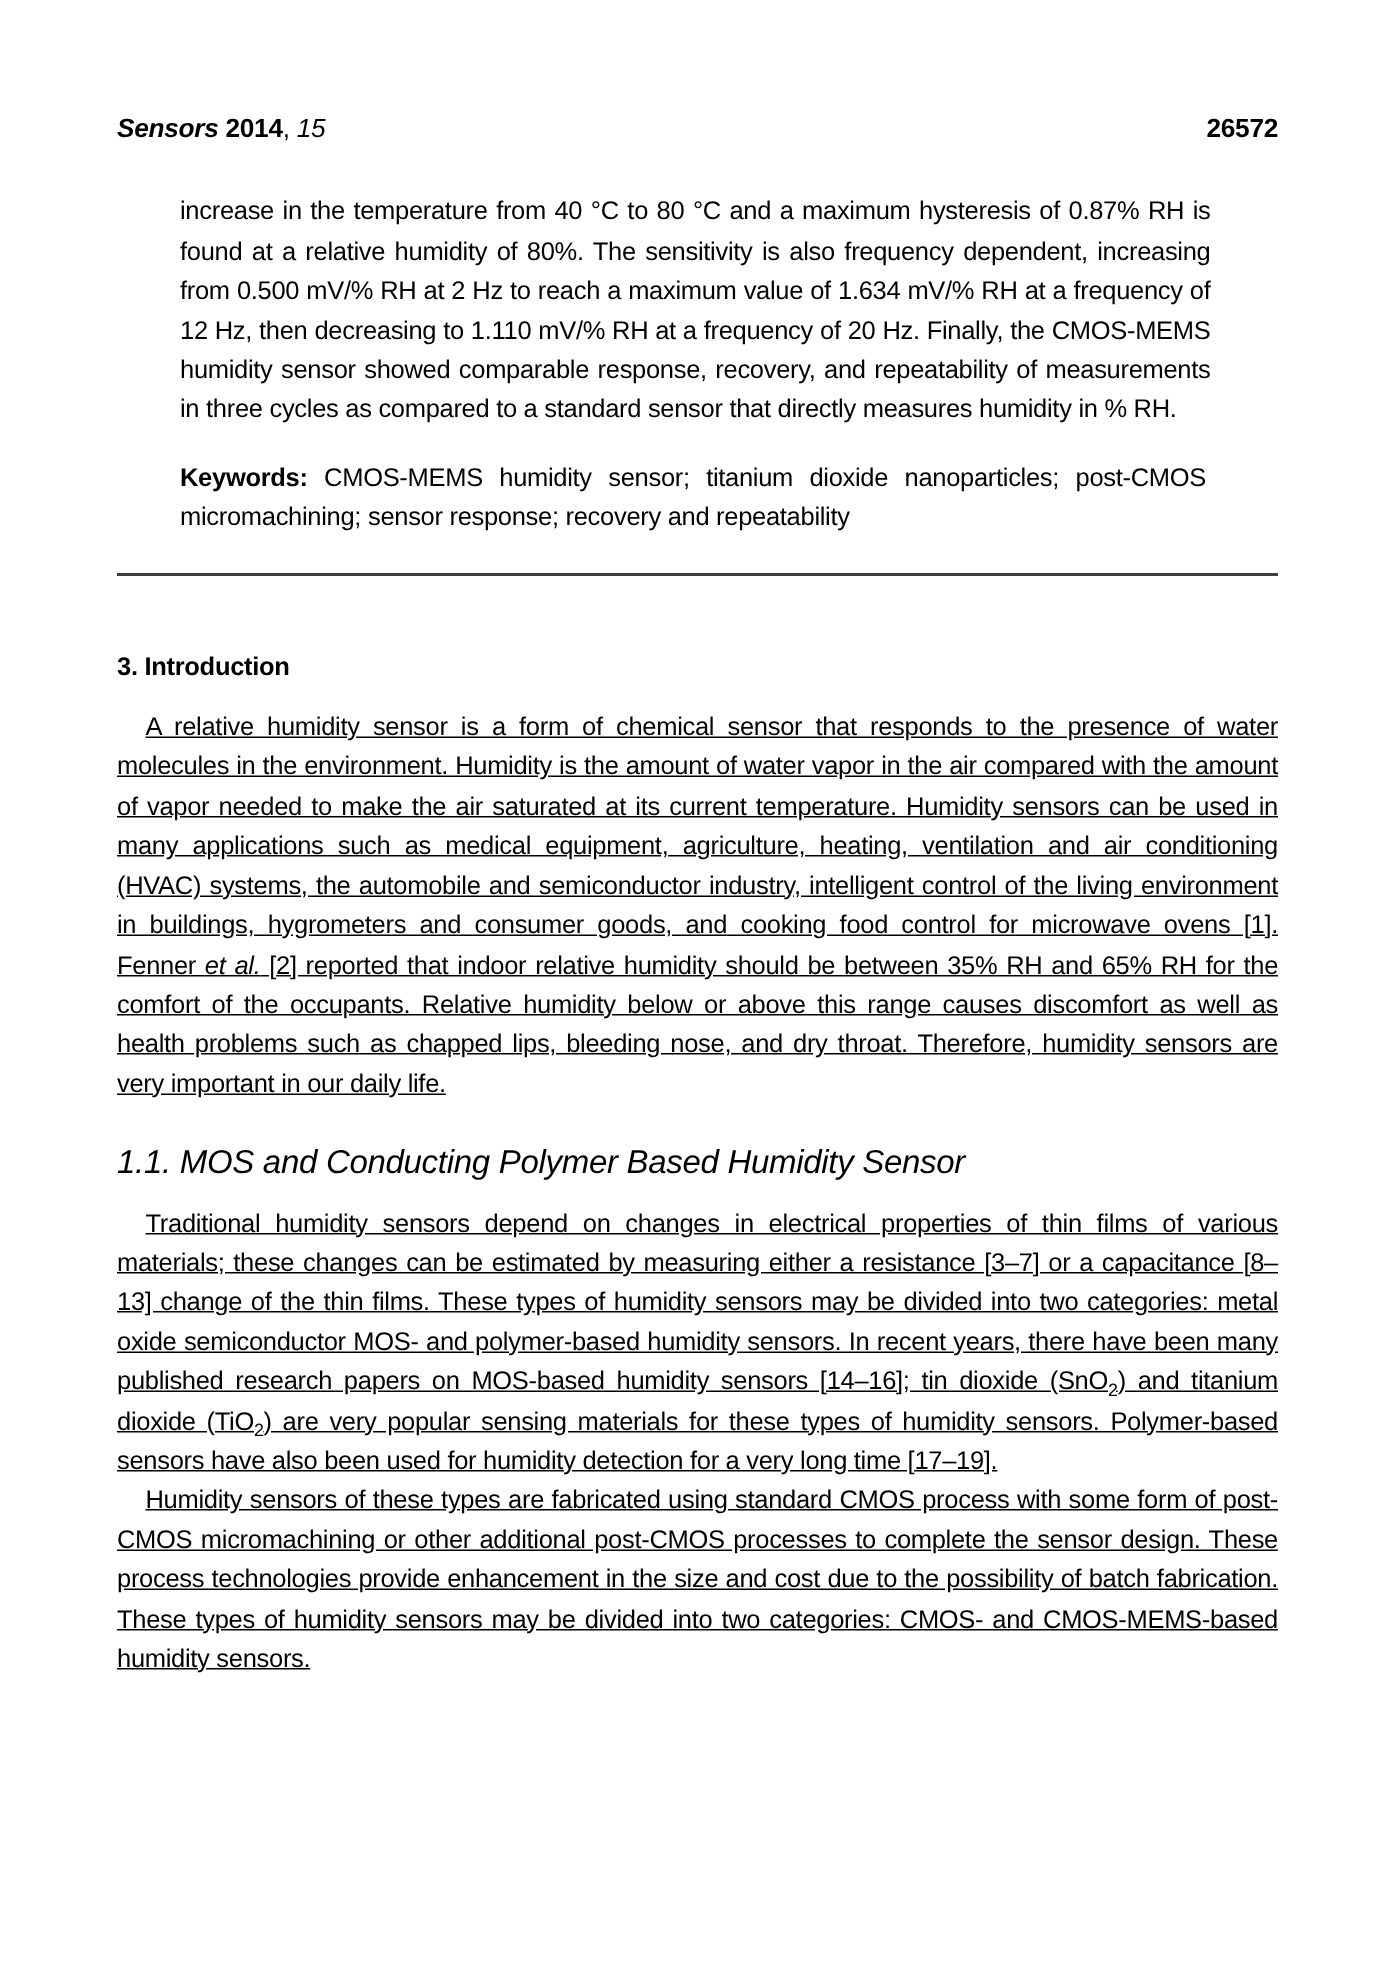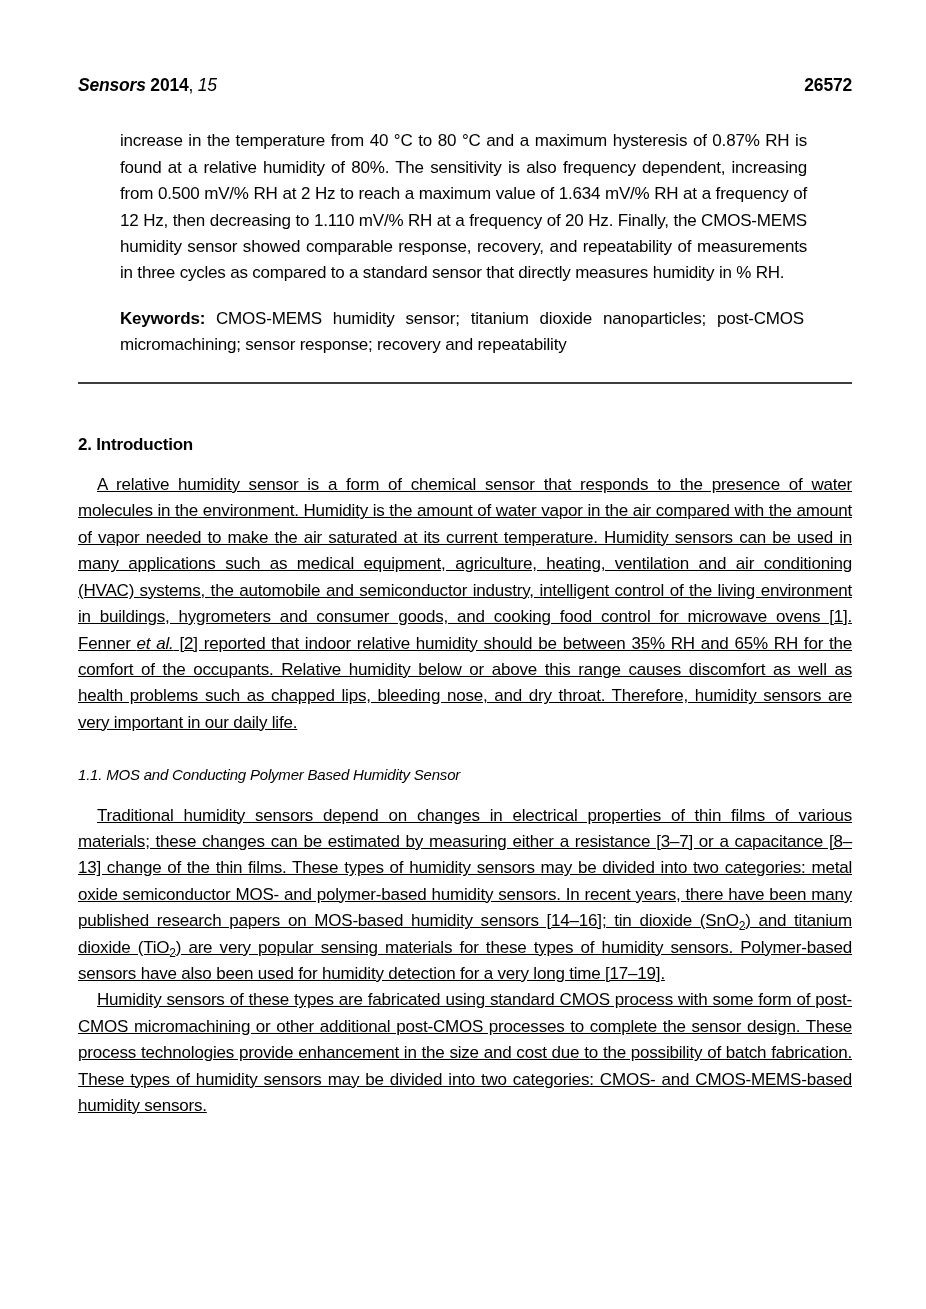--- a/index.html
+++ b/index.html
@@ -42,21 +42,21 @@
     margin: 23px 0 0 0;
     height: 0;
   }
   .h-bold {
     font-size: 17px;
     font-weight: bold;
     margin: 48px 0 14px 0;
     line-height: 26.4px;
   }
   .h-italic {
-    font-size: 15px;
+    font-size: 22px;
     font-weight: normal;
     font-style: italic;
     margin: 26px 0 14px 0;
     line-height: 26.4px;
   }
   .h-italic.second { margin-top: 20px; }
   .body-par {
     margin: 0;
     text-align: justify;
     text-indent: 19px;
@@ -74,21 +74,21 @@
     <div class="header-left"><span style="font-style: italic; font-weight: bold;">Sensors</span><span> </span><span style="font-weight: bold;">2014</span><span>, </span><span style="font-style: italic;">15</span></div>
     <div class="header-right">26572</div>
   </div>
 
   <p class="abstract">increase in the temperature from 40 °C to 80 °C and a maximum hysteresis of 0.87% RH is found at a relative humidity of 80%. The sensitivity is also frequency dependent, increasing from 0.500 mV/% RH at 2 Hz to reach a maximum value of 1.634 mV/% RH at a frequency of 12 Hz, then decreasing to 1.110 mV/% RH at a frequency of 20 Hz. Finally, the CMOS-MEMS humidity sensor showed comparable response, recovery, and repeatability of measurements in three cycles as compared to a standard sensor that directly measures humidity in % RH.</p>
 
   <p class="keywords"><span style="font-weight: bold;">Keywords: </span><span>CMOS-MEMS humidity sensor; titanium dioxide nanoparticles; post-CMOS micromachining; sensor response; recovery and repeatability</span></p>
 
   <hr class="divider">
 
-  <h2 class="h-bold">2. Introduction</h2>
+  <h2 class="h-bold">3. Introduction</h2>
 
   <p class="body-par"><span>A relative humidity sensor is a form of chemical sensor that responds to the presence of water molecules in the environment. Humidity is the amount of water vapor in the air compared with the amount of vapor needed to make the air saturated at its current temperature. Humidity sensors can be used in many applications such as medical equipment, agriculture, heating, ventilation and air conditioning (HVAC) systems, the automobile and semiconductor industry, intelligent control of the living environment in buildings, hygrometers and consumer goods, and cooking food control for microwave ovens [1]. Fenner </span><span style="font-style: italic;">et al.</span><span> [2] reported that indoor relative humidity should be between 35% RH and 65% RH for the comfort of the occupants. Relative humidity below or above this range causes discomfort as well as health problems such as chapped lips, bleeding nose, and dry throat. Therefore, humidity sensors are very important in our daily life.</span></p>
 
   <h3 class="h-italic">1.1. MOS and Conducting Polymer Based Humidity Sensor</h3>
 
   <p class="body-par"><span>Traditional humidity sensors depend on changes in electrical properties of thin films of various materials; these changes can be estimated by measuring either a resistance [3–7] or a capacitance [8–13] change of the thin films. These types of humidity sensors may be divided into two categories: metal oxide semiconductor MOS- and polymer-based humidity sensors. In recent years, there have been many published research papers on MOS-based humidity sensors [14–16]; tin dioxide (SnO</span><sub>2</sub><span>) and titanium dioxide (TiO</span><sub>2</sub><span>) are very popular sensing materials for these types of humidity sensors. Polymer-based sensors have also been used for humidity detection for a very long time [17–19].</span></p>
 
 
   <p class="body-par"><span>Humidity sensors of these types are fabricated using standard CMOS process with some form of post-CMOS micromachining or other additional post-CMOS processes to complete the sensor design. These process technologies provide enhancement in the size and cost due to the possibility of batch fabrication. These types of humidity sensors may be divided into two categories: CMOS- and CMOS-MEMS-based humidity sensors.</span></p>
 

